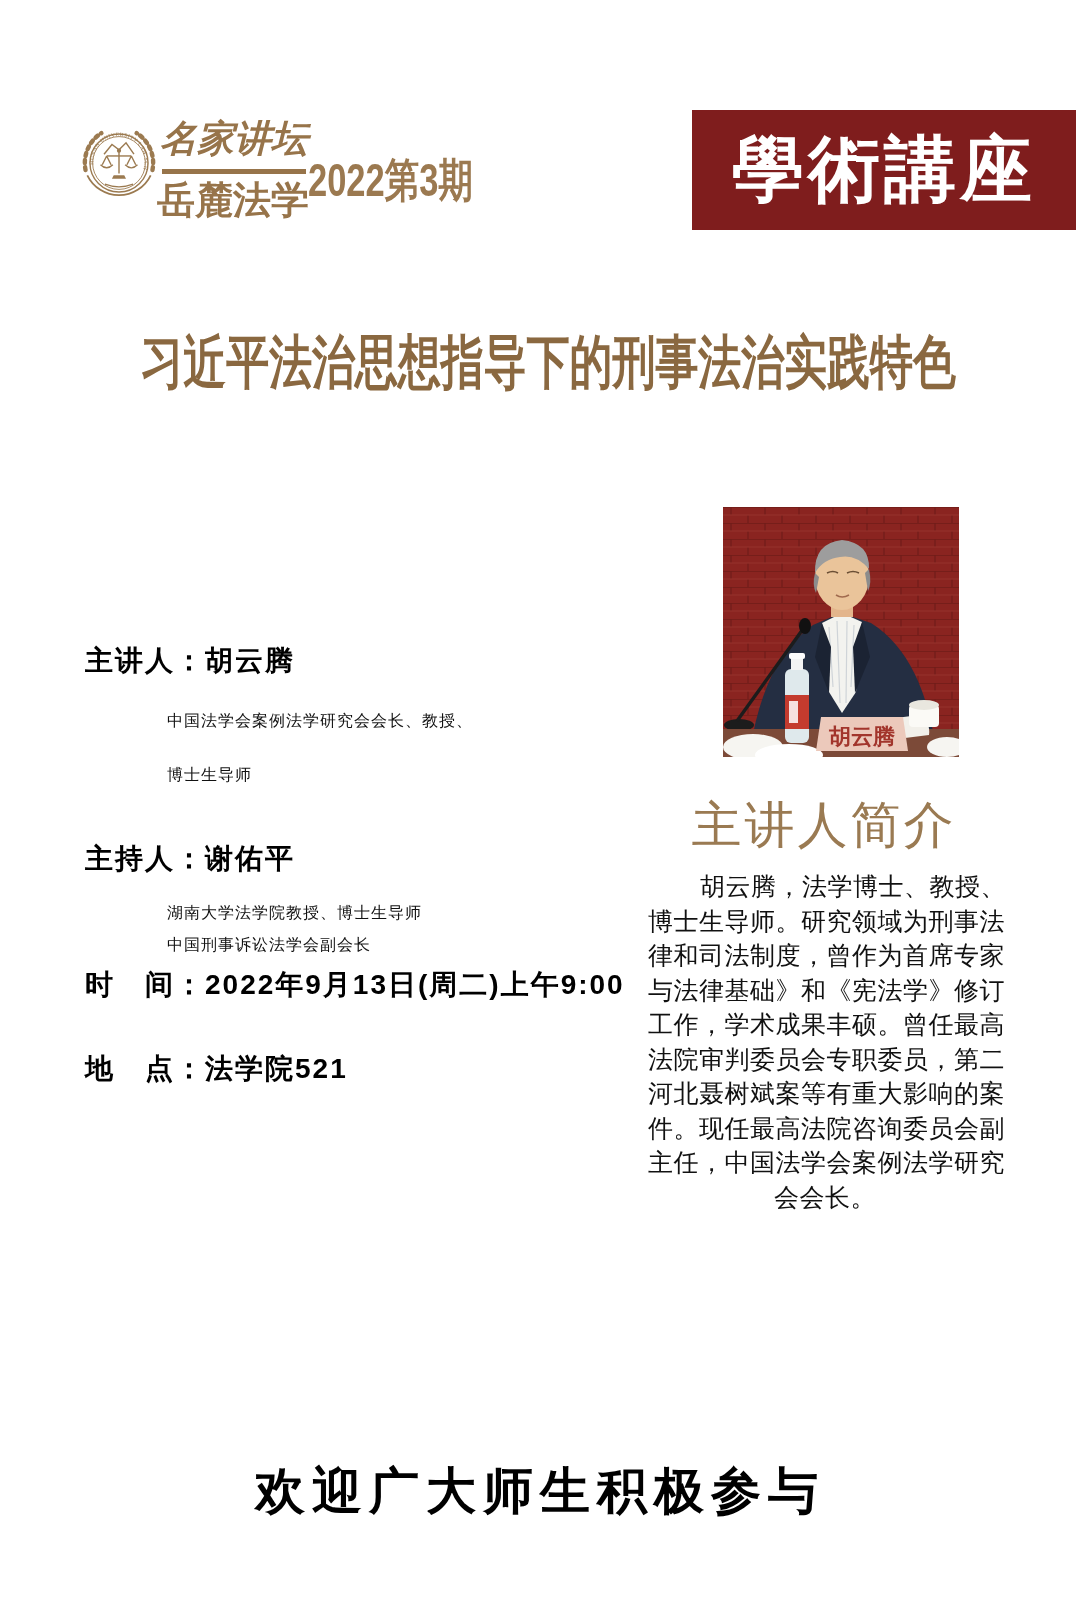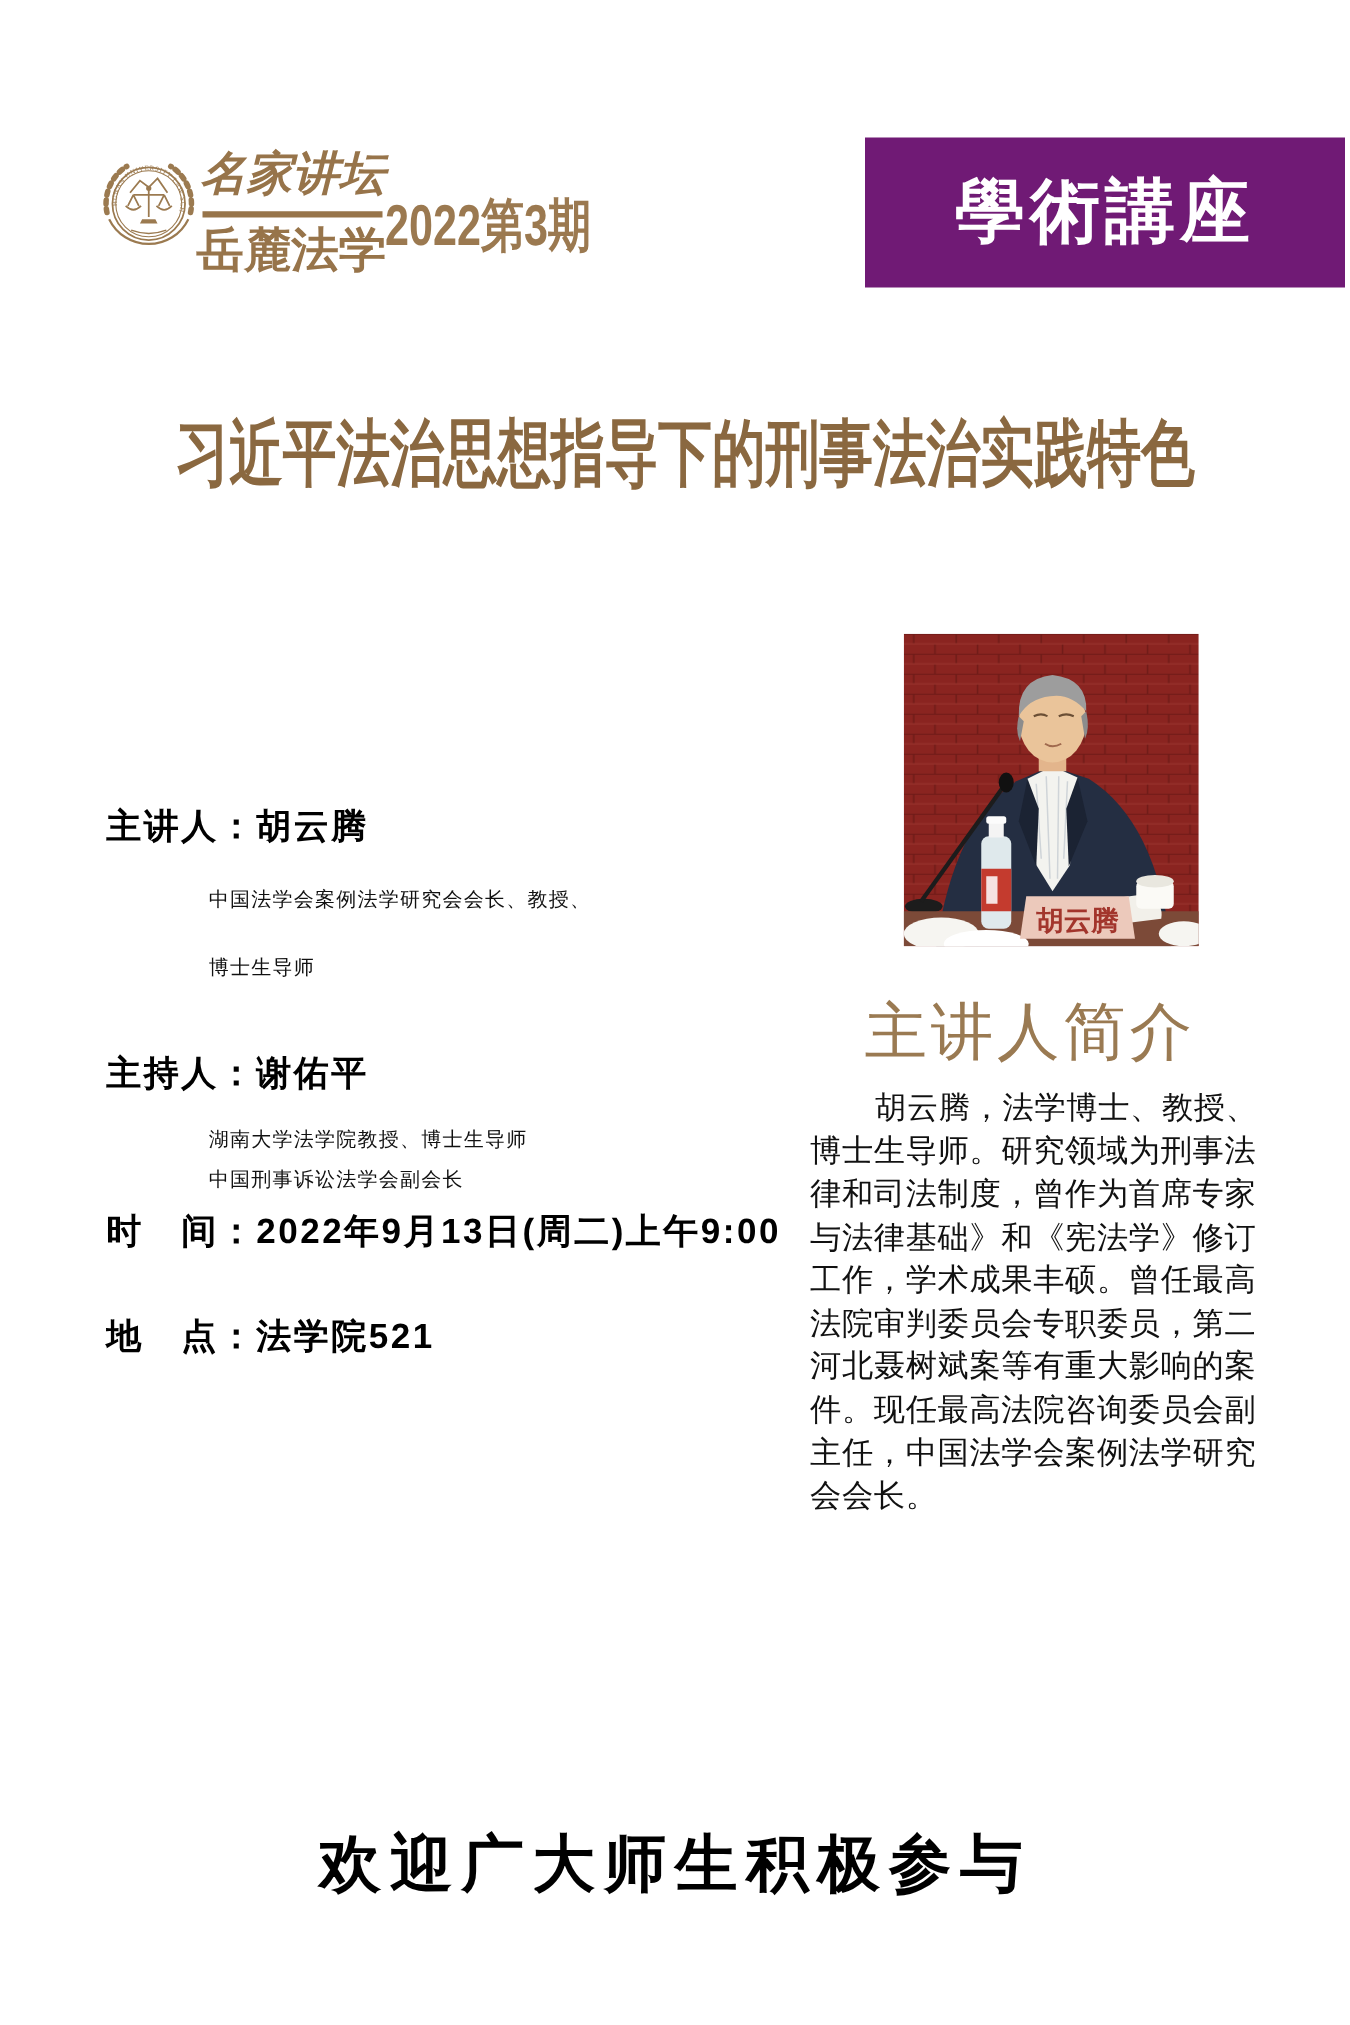--- a/index.html
+++ b/index.html
@@ -21,23 +21,23 @@
   .brand-line2{
     left:157px;top:175px;width:152px;text-align:center;
     font-weight:900;font-size:38px;color:#97744a;white-space:nowrap;
     font-family:"Liberation Sans",sans-serif;
   }
   .issue{
     left:308px;top:150px;font-size:46px;font-weight:bold;color:#9b7950;
     white-space:nowrap;transform:scaleX(0.75);transform-origin:left top;
   }
   .banner{
-    left:692px;top:110px;width:384px;height:120px;background:#701a75;
+    left:692px;top:110px;width:384px;height:120px;background:#7f1d1d;
     display:flex;align-items:center;justify-content:center;
-    color:#ffffff;font-size:56px;font-weight:900;letter-spacing:4px;white-space:nowrap;
+    color:#ffffff;font-size:72px;font-weight:900;letter-spacing:4px;white-space:nowrap;
   }
 
   
   .main-title{
     left:0;right:0;top:324px;text-align:center;white-space:nowrap;
     font-family:"Liberation Serif",serif;font-weight:900;font-size:58px;
     color:#8a6840;transform:scaleX(0.74);
   }
 
   
@@ -55,21 +55,21 @@
   .profile-heading{
     left:648px;top:792px;width:352px;text-align:center;
     font-family:Liberation Serif, serif;font-size:50px;color:#9a7a52;
     letter-spacing:3px;white-space:nowrap;
   }
   .bio{
     left:648px;top:870px;width:354px;
     font-family:"Liberation Serif",serif;font-size:25px;line-height:34.5px;
     color:#111;letter-spacing:0.5px;
   }
-  .bio .line{white-space:nowrap;}
+  .bio .line{white-space:nowrap;text-align:center;}
   .bio .indent{text-indent:52px;}
 
   
   .slogan{
     left:0;right:0;top:1458px;text-align:center;
     font-size:50px;font-weight:bold;letter-spacing:7px;color:#000;white-space:nowrap;
   }
 </style>
 </head>
 <body>

